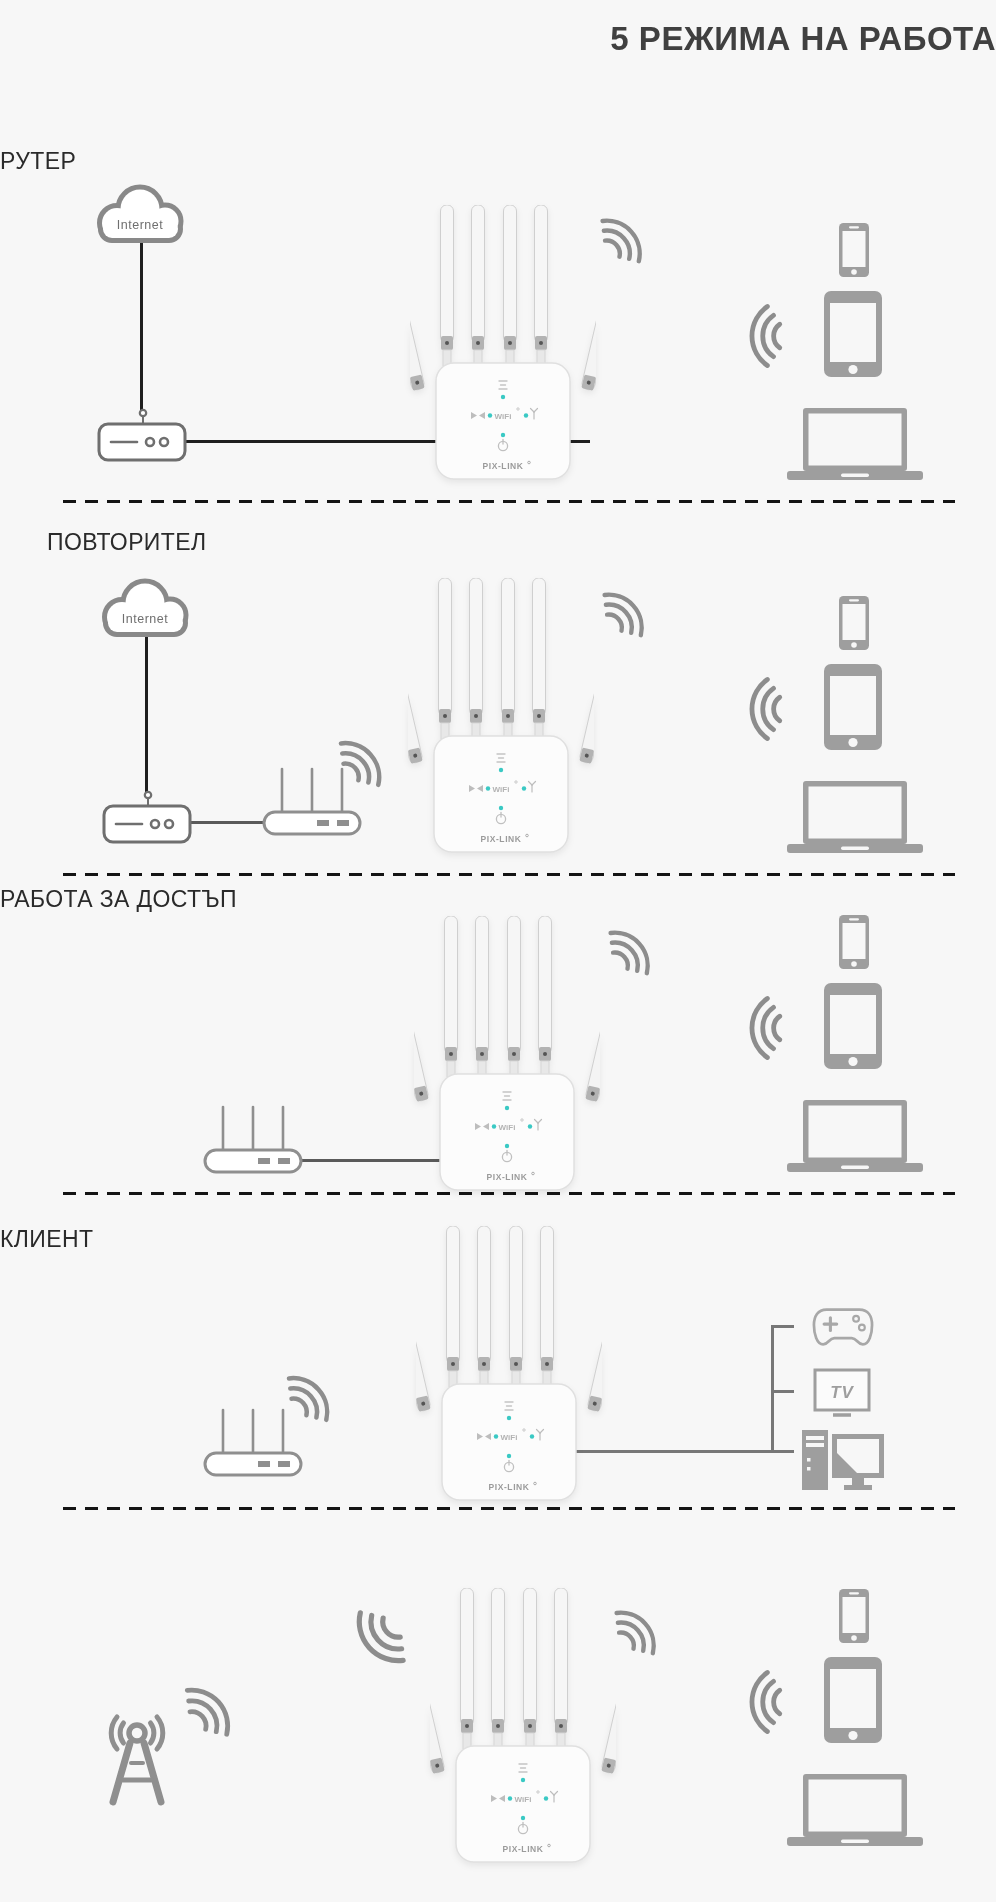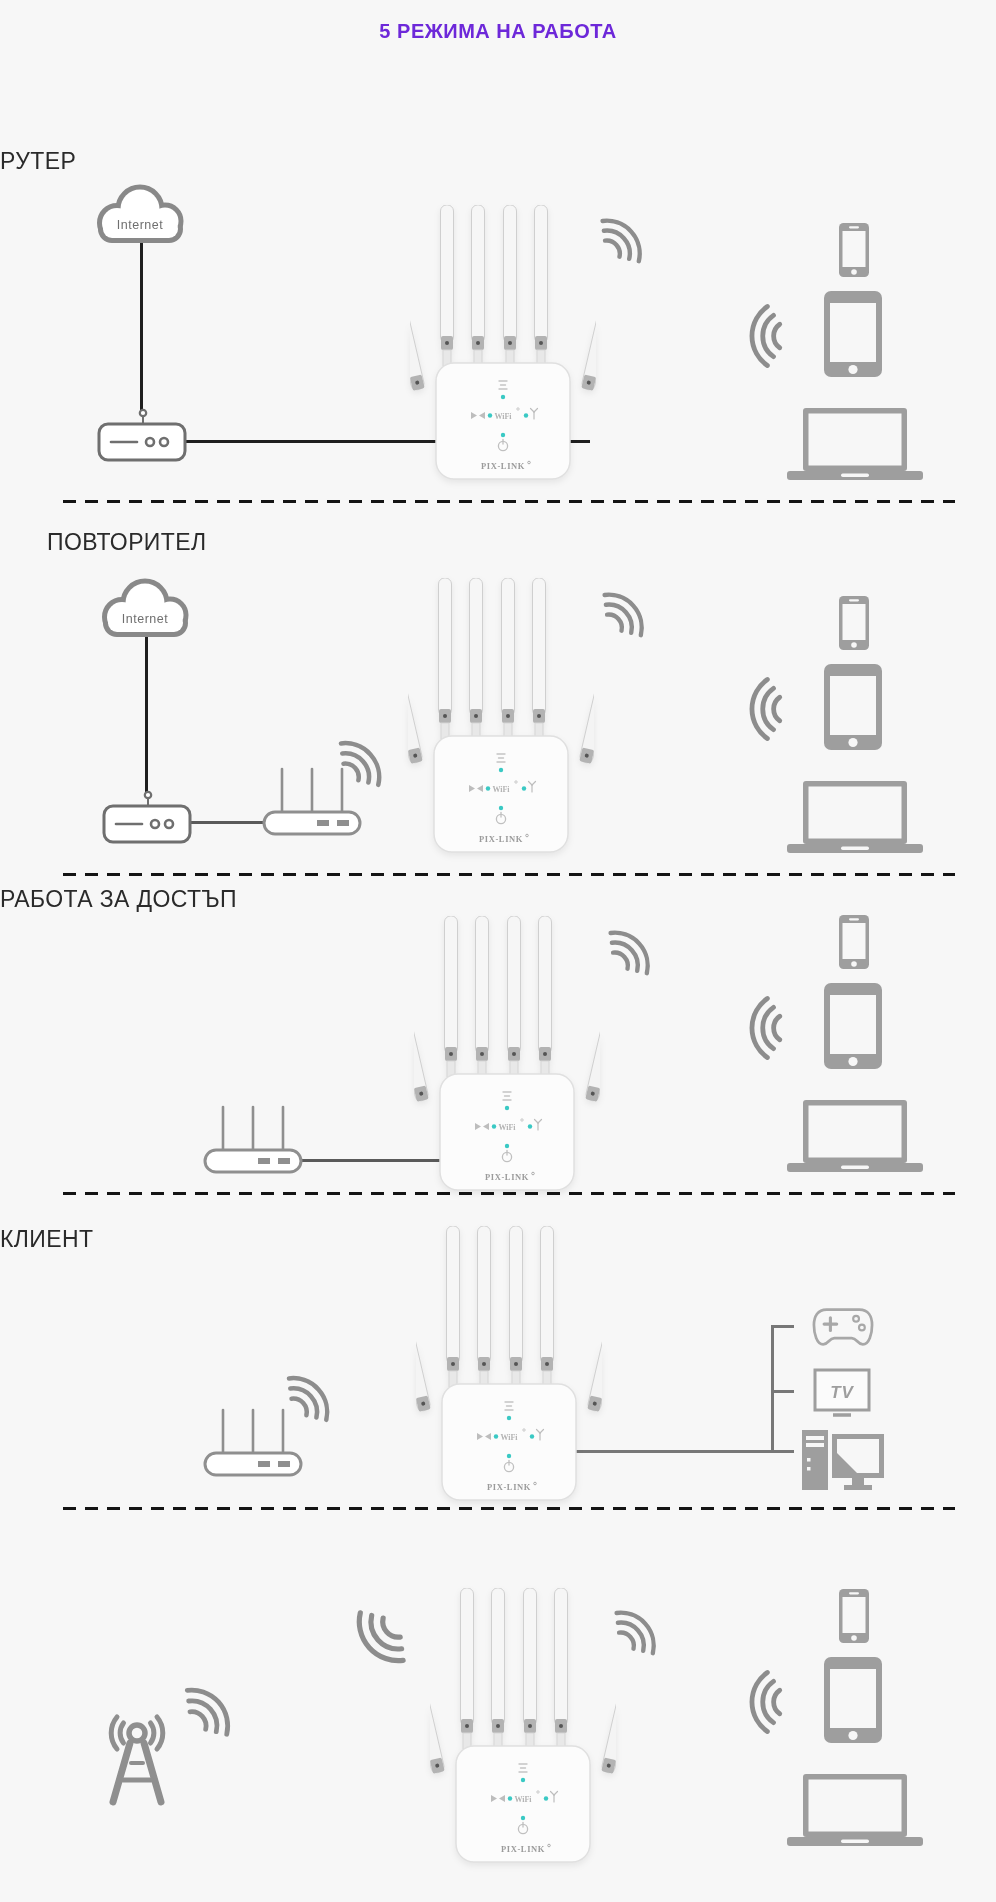--- a/index.html
+++ b/index.html
@@ -1,34 +1,34 @@
 <!DOCTYPE html>
 <html><head>
 <meta charset="utf-8">
 <style>
   html,body{margin:0;padding:0;}
   body{font-family:"Liberation Sans", sans-serif;}
   #canvas{position:relative;width:996px;height:1902px;background:#f7f7f7;overflow:hidden;}
   .abs{position:absolute;}
-  .main-title{left:0;top:20px;width:996px;text-align:center;font-size:20px;font-weight:800;
-    letter-spacing:.5px;color:#6d28d9;}
+  .main-title{left:0;top:20px;width:996px;text-align:right;font-size:33px;font-weight:800;
+    letter-spacing:.5px;color:#404040;}
   .sec-title{left:0;width:996px;text-align:left;font-size:23px;font-weight:500;
     letter-spacing:.4px;color:#2a2a2a;}
   .dash{left:63px;width:892px;height:3px;
     background:repeating-linear-gradient(90deg,#141414 0 13px,transparent 13px 22px);}
   .wire{background:#1f1f1f;z-index:1;}
   .wire.gray{background:#5a5a5a;}
   .wire.lgray{background:#777;}
   .slot svg,.icon svg{display:block;width:100%;height:100%;}
   .slot{z-index:2;}
   .waves{z-index:2;}
   .rot-ne{transform:rotate(-42deg);}
   .rot-w{transform:rotate(180deg);}
   .rot-mid{transform:rotate(138deg);}
-  .repeater-box{filter:drop-shadow(0 3px 3px rgba(0,0,0,.07));font-family:Liberation Serif, serif;}
+  .repeater-box{filter:drop-shadow(0 3px 3px rgba(0,0,0,.07));}
 </style>
 </head>
 <body>
 
 <div id="canvas" style="background: rgb(247, 247, 247);">
 
   <div class="abs main-title">5 РЕЖИМА НА РАБОТА</div>
 
   <div class="abs sec-title" style="top:148px;">РУТЕР</div>
 

